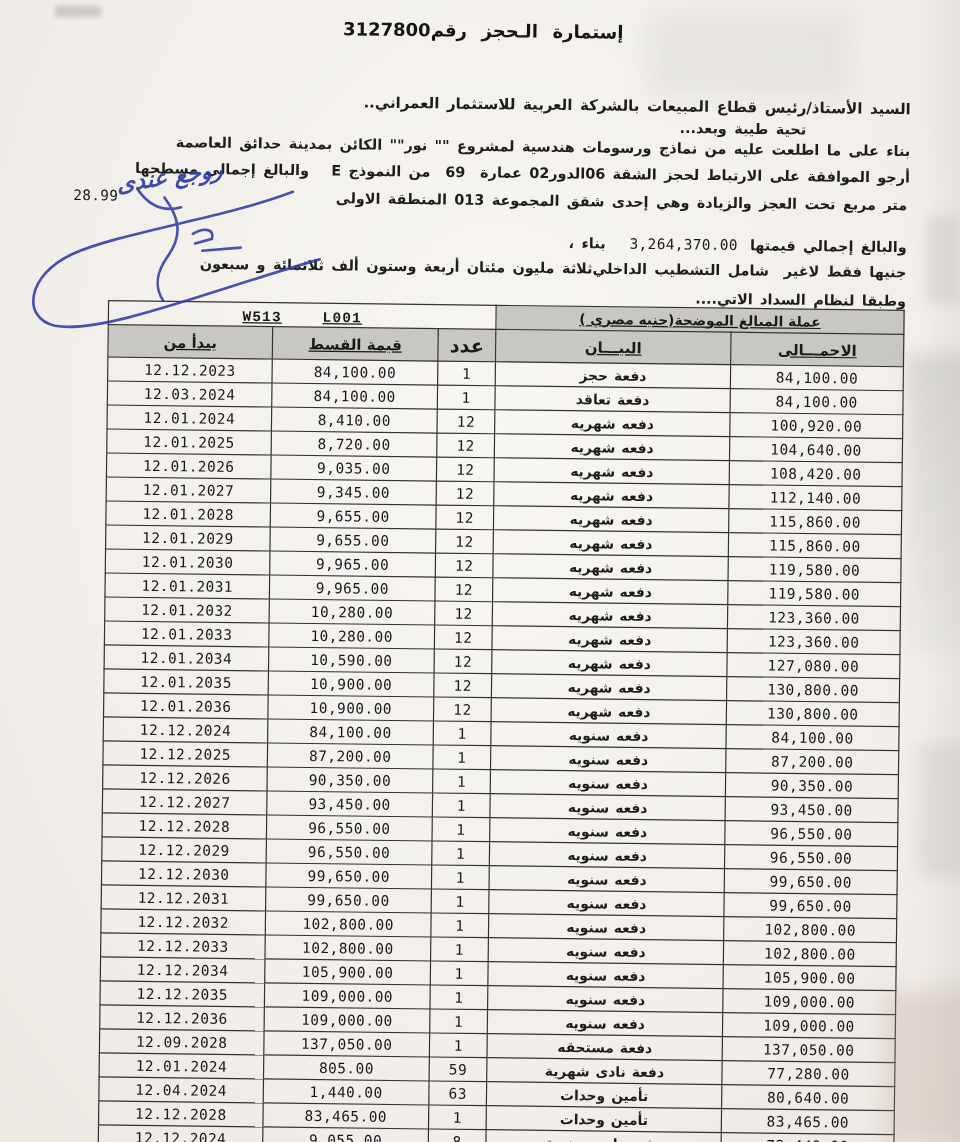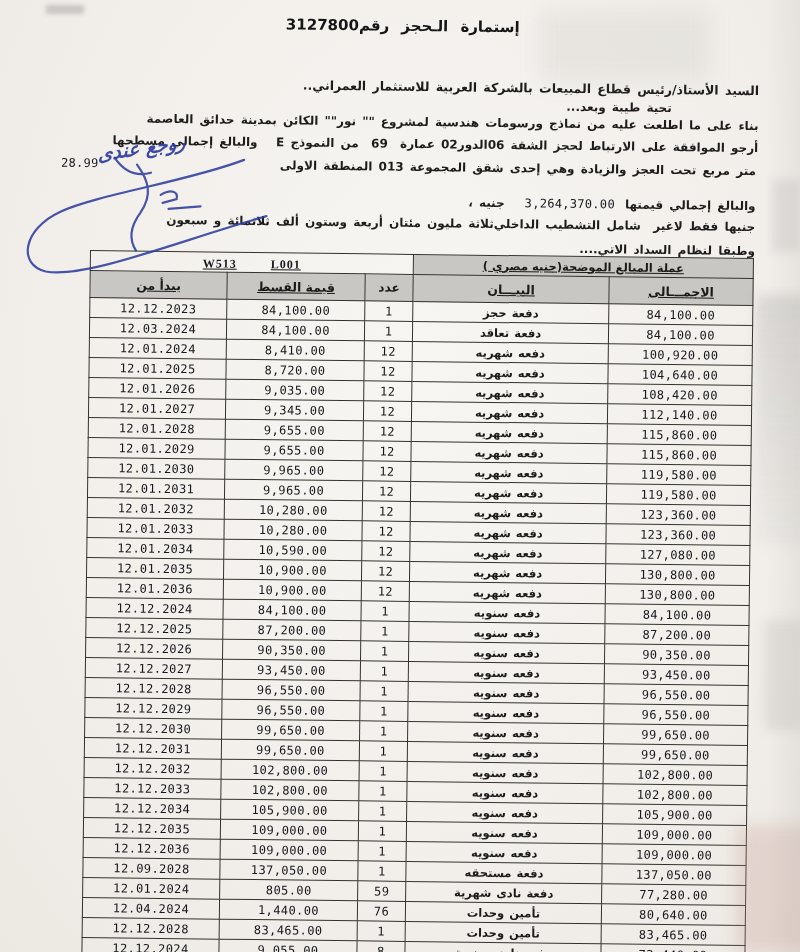--- a/index.html
+++ b/index.html
@@ -24,28 +24,28 @@
   .words-line{top:212px;left:186px;right:45px;display:flex;justify-content:space-between;}
   .intro-line{top:236px;right:45px;}
   .num{font-family:"DejaVu Sans Mono", monospace;font-weight:normal;font-size:12px;
        letter-spacing:.3px;color:#17171d;direction:ltr;unicode-bidi:isolate;}
 
   
   table.pay{position:absolute;top:250px;left:90px;width:663px;
             border-collapse:collapse;table-layout:fixed;}
   table.pay th, table.pay td{border:1px solid #34322e;padding:0;}
   .band-codes{height:15px;background:transparent;text-align:center;padding-left:54px;}
-  .band-codes span{font-family:Liberation Serif, serif;font-size:12px;font-weight:bold;
+  .band-codes span{font-family:Liberation Mono, monospace;font-size:12px;font-weight:bold;
                    text-decoration:underline;letter-spacing:1px;color:#17171d;}
   .band-codes span + span{margin-left:34px;}
   .band-currency{height:15px;background:#c9c7c4;direction:rtl;text-align:center;
                  font-size:11.5px;font-weight:bold;text-decoration:underline;color:#1a1a18;}
   .head-row th{height:26px;background:#c9c7c4;direction:rtl;font-size:12.5px;font-weight:bold;
                text-decoration:underline;color:#1a1a18;vertical-align:middle;}
-  .head-row th.nound{text-decoration:none;font-size:12px;}
+  .head-row th.nound{text-decoration:none;font-size:16px;}
   table.pay td{height:19px;text-align:center;vertical-align:middle;}
   td.col-date, td.col-amount, td.col-count, td.col-total{
       font-family:"DejaVu Sans Mono", monospace;font-size:12px;letter-spacing:.4px;color:#17171d;}
   td.col-desc{direction:rtl;font-size:11.5px;font-weight:bold;color:#1c1c1a;word-spacing:1px;}
 
   
   .sig-wrap{position:absolute;left:18px;top:128px;width:252px;height:176px;z-index:6;}
   .sig-wrap svg{position:absolute;inset:0;}
   .handwriting{position:absolute;left:78px;top:8px;direction:rtl;white-space:nowrap;
       color:#2e3da0;font-size:19px;font-weight:bold;font-style:italic;
@@ -76,21 +76,21 @@
   <div class="line body2">أرجو الموافقة على الارتباط لحجز الشقة 06الدور02 عمارة &nbsp;69&nbsp; من النموذج E &nbsp; والبالغ إجمالي مسطحها</div>
 
   <div class="line area-line">
     <span>متر مربع تحت العجز والزيادة وهي إحدى شقق المجموعة 013 المنطقة الاولى</span>
     <span class="num">28.99</span>
   </div>
 
   <div class="line total-line">
     <span>والبالغ إجمالي قيمتها</span>
     <span class="num">3,264,370.00</span>
-    <span>جنيه ،</span>
+    <span>بناء ،</span>
   </div>
 
   <div class="line words-line">
     <span>جنيها فقط لاغير &nbsp;شامل التشطيب الداخلي</span>
     <span>ثلاثة مليون مئتان أربعة وستون ألف ثلاثمائة و سبعون</span>
   </div>
 
   <div class="line intro-line">وطبقا لنظام السداد الاتي....</div>
 
   <table class="pay" dir="ltr">
@@ -323,21 +323,21 @@
         <tr>
           <td class="col-date">12.01.2024</td>
           <td class="col-amount">805.00</td>
           <td class="col-count">59</td>
           <td class="col-desc">دفعة نادى شهرية</td>
           <td class="col-total">77,280.00</td>
         </tr>
         <tr>
           <td class="col-date">12.04.2024</td>
           <td class="col-amount">1,440.00</td>
-          <td class="col-count">76</td>
+          <td class="col-count">63</td>
           <td class="col-desc">تأمين وحدات</td>
           <td class="col-total">80,640.00</td>
         </tr>
         <tr>
           <td class="col-date">12.12.2028</td>
           <td class="col-amount">83,465.00</td>
           <td class="col-count">1</td>
           <td class="col-desc">تأمين وحدات</td>
           <td class="col-total">83,465.00</td>
         </tr>

